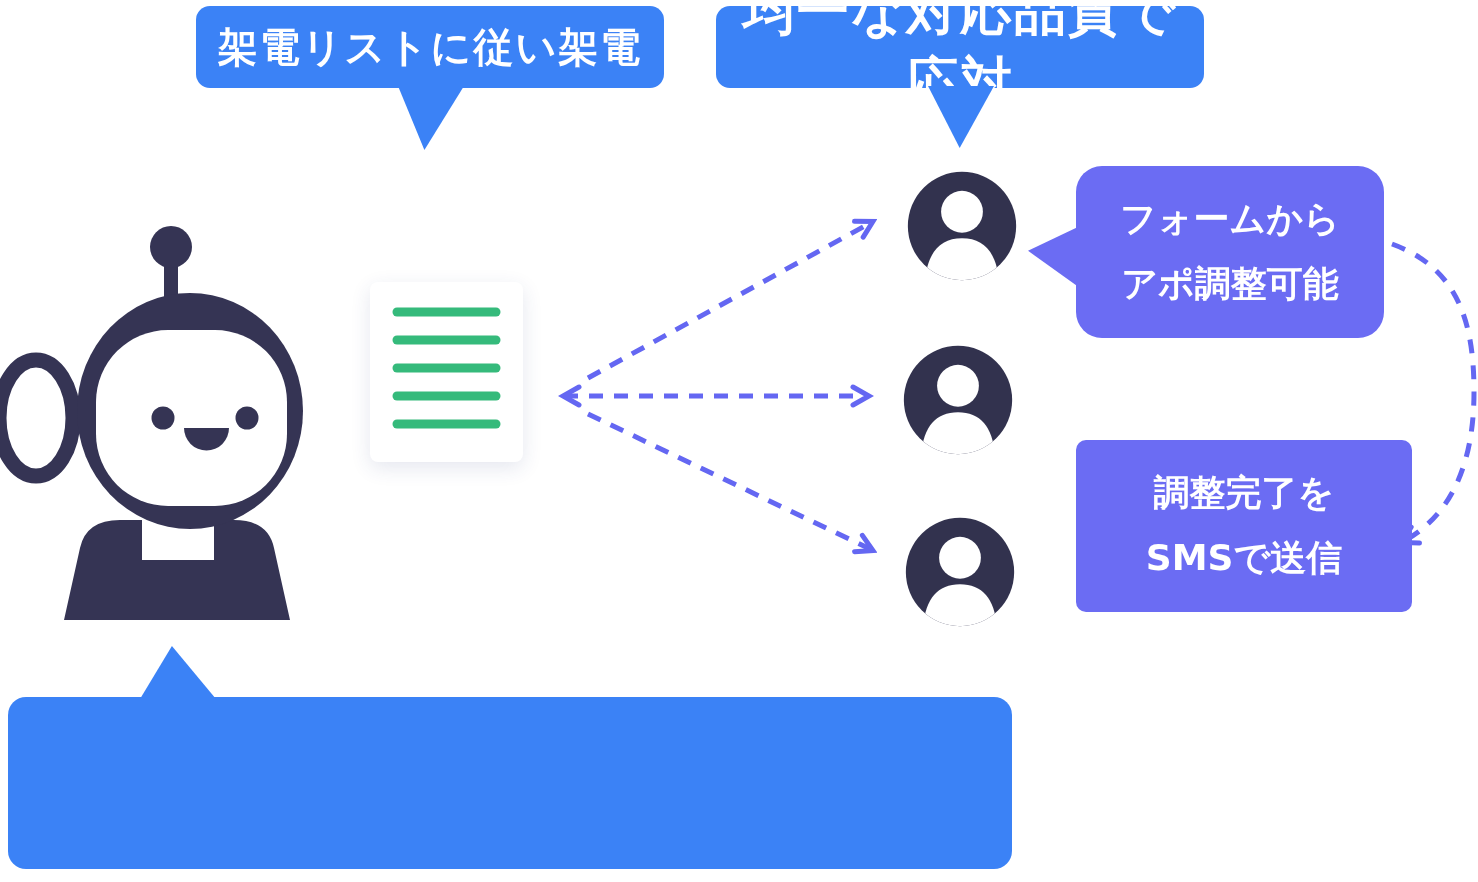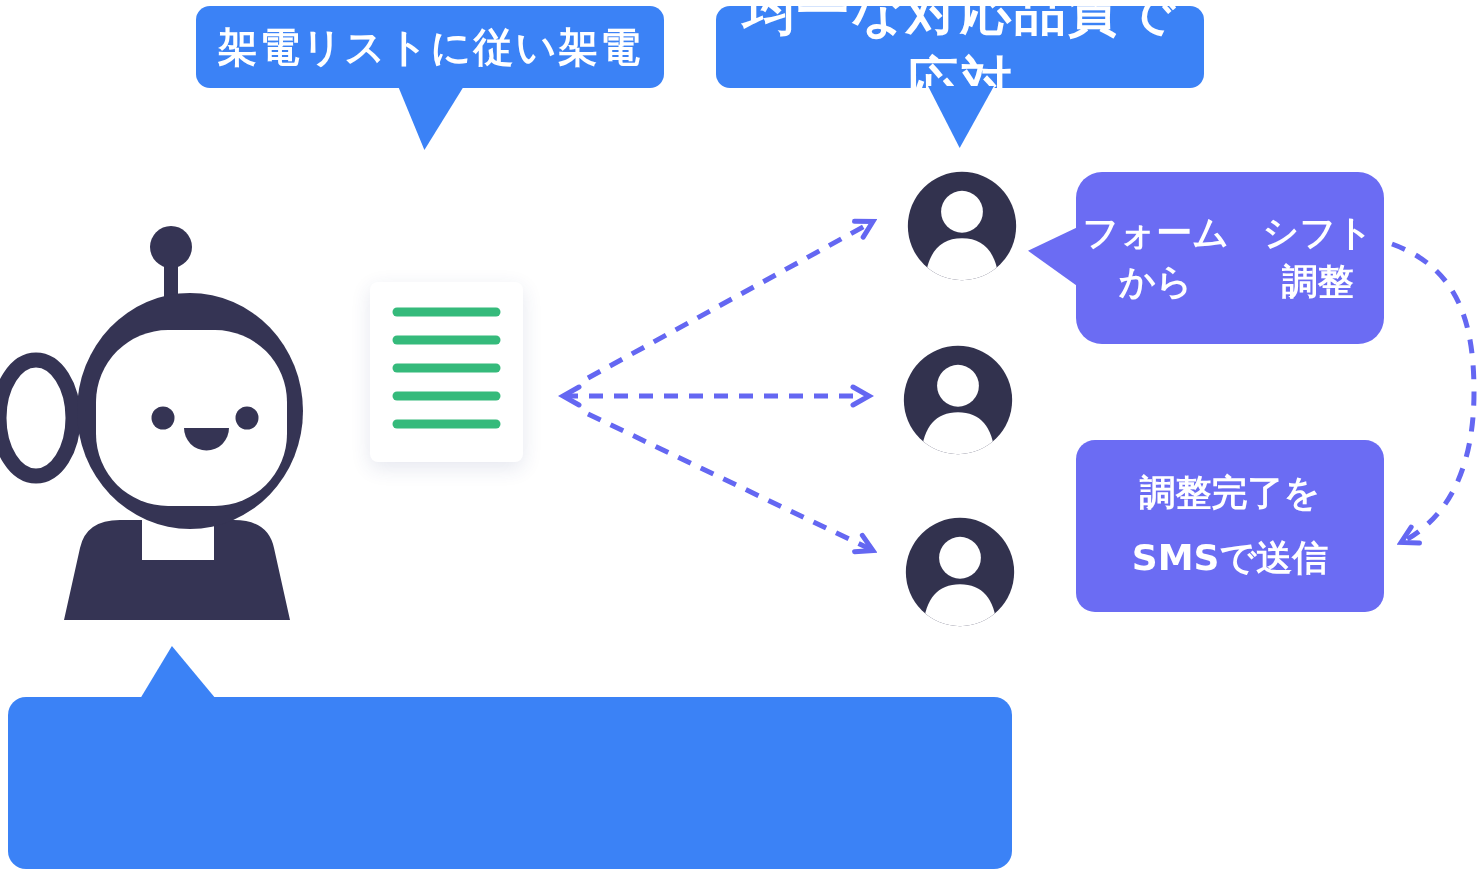--- a/index.html
+++ b/index.html
@@ -14,22 +14,22 @@
   
   .bubble {
     position:absolute; color:#ffffff; font-weight:700;
     display:flex; align-items:center; justify-content:center; text-align:center;
   }
   .bubble.blue   { background:#3b82f6; }
   .bubble.purple { background:#6b6cf3; }
 
   .bubble-call-list    { left:196px; top:6px;  width:468px; height:82px; border-radius:14px; font-size:40px; letter-spacing:2px;align-items:center; }
   .bubble-uniform      { left:716px; top:6px;  width:488px; height:82px; border-radius:14px; font-size:52px; letter-spacing:2px; }
-  .bubble-form         { left:1076px; top:172px; width:308px; height:172px; border-radius:26px; font-size:36px; gap:16px; }
-  .bubble-sms          { left:1076px; top:440px; width:308px; height:172px; border-radius:19px; font-size:36px; flex-direction:column; gap:16px; }
+  .bubble-form         { left:1076px; top:166px; width:308px; height:172px; border-radius:26px; font-size:36px; flex-direction:column; gap:16px; }
+  .bubble-sms          { left:1076px; top:440px; width:336px; height:172px; border-radius:10px; font-size:36px; flex-direction:column; gap:16px; }
   .bubble-bottom       { left:8px;  top:697px; width:1004px; height:172px; border-radius:18px; font-size:38px;
                          flex-direction:column; align-items:flex-start; justify-content:center; gap:14px;
                          padding:0 34px; text-align:left; }
 
   .tail { position:absolute; }
   .tail.blue   { background:#3b82f6; }
   .tail.purple { background:#6b6cf3; }
   .tail-call-list { left:398px;  top:86px;  width:66px; height:64px; clip-path:polygon(0 0,100% 0,40% 100%); }
   .tail-uniform   { left:928px;  top:86px;  width:66px; height:62px; clip-path:polygon(0 0,100% 0,48% 100%); }
   .tail-form      { left:1028px; top:226px; width:52px; height:62px; clip-path:polygon(100% 0,100% 100%,0 40%); }
@@ -136,21 +136,21 @@
   </div>
   <div class="tail blue tail-call-list"></div>
 
   <div class="bubble blue bubble-uniform">
     <span>均一な対応品質で応対</span>
   </div>
   <div class="tail blue tail-uniform"></div>
 
   <div class="bubble purple bubble-form">
     <span>フォームから</span>
-    <span>シフト調整</span>
+    <span>アポ調整可能</span>
   </div>
   <div class="tail purple tail-form"></div>
 
   <div class="bubble purple bubble-sms">
     <span>調整完了を</span>
     <span>SMSで送信</span>
   </div>
 
   <div class="bubble blue bubble-bottom">
   </div>

